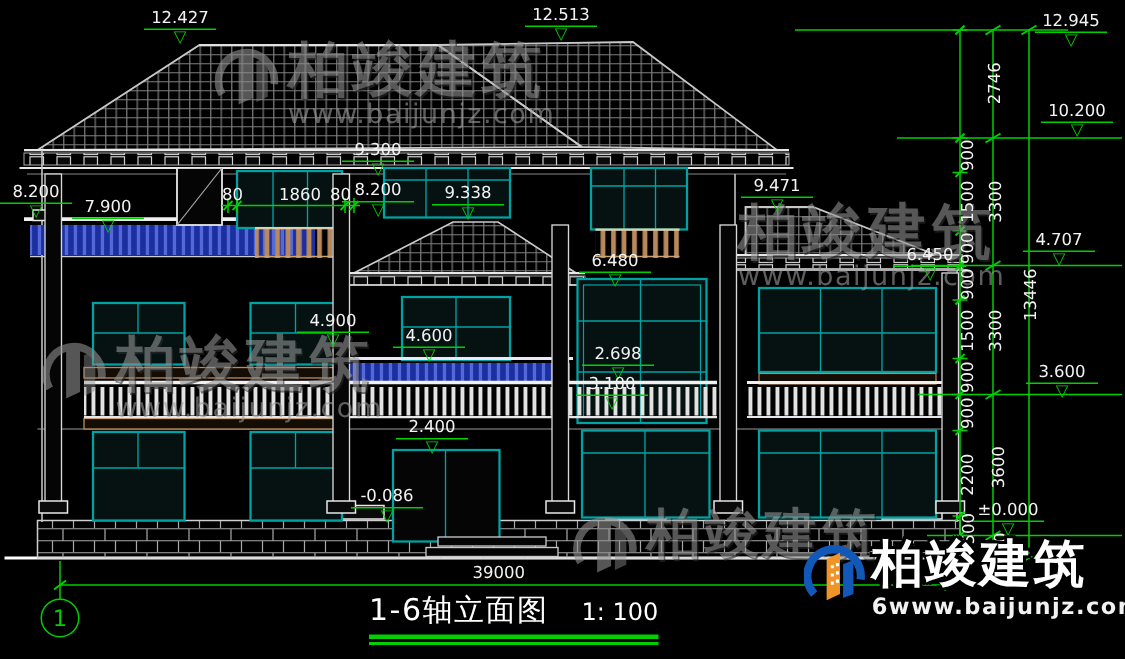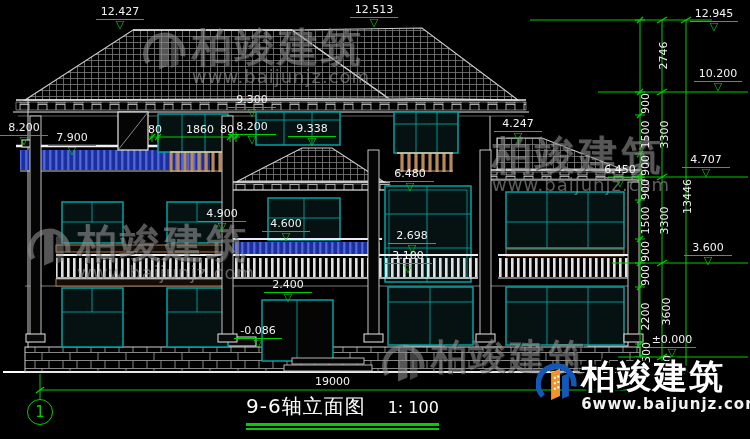--- a/index.html
+++ b/index.html
@@ -256,21 +256,21 @@
       <span class="t">7.900</span>
       <i class="ul"></i>
       <b class="mk">▽</b>
     </div>
   <div class="elev" style="left:288px;top:123px">
       <span class="t">9.338</span>
       <i class="ul"></i>
       <b class="mk">▽</b>
     </div>
   <div class="elev" style="left:494px;top:118px">
-      <span class="t">4.247</span>
+      <span class="t">9.471</span>
       <i class="ul"></i>
       <b class="mk">▽</b>
     </div>
   <div class="elev" style="left:682px;top:154px">
       <span class="t">4.707</span>
       <i class="ul"></i>
       <b class="mk">▽</b>
     </div>
   <div class="elev" style="left:386px;top:168px">
       <span class="t">6.480</span>
@@ -319,42 +319,42 @@
     </div>
   <div class="elev" style="left:648px;top:334px">
       <span class="t">±0.000</span>
       <i class="ul"></i>
       <b class="mk">▽</b>
     </div>
 
   <div class="hdim" style="left:144px;top:123px;width:18px">80</div>
   <div class="hdim" style="left:166px;top:123px;width:48px">1860</div>
   <div class="hdim" style="left:216px;top:123px;width:18px">80</div>
-  <div class="hdim" style="left:280px;top:375px;width:70px">19000</div>
+  <div class="hdim" style="left:280px;top:375px;width:70px">39000</div>
 
   <div class="vdim" style="left:640px;top:49px">2746</div>
   <div class="vdim" style="left:622px;top:97px">900</div>
   <div class="vdim" style="left:622px;top:128px">1500</div>
   <div class="vdim" style="left:622px;top:159px">900</div>
   <div class="vdim" style="left:622px;top:183px">900</div>
   <div class="vdim" style="left:622px;top:214px">1500</div>
   <div class="vdim" style="left:622px;top:245px">900</div>
   <div class="vdim" style="left:622px;top:269px">900</div>
   <div class="vdim" style="left:622px;top:310px">2200</div>
   <div class="vdim" style="left:623px;top:346px">500</div>
   <div class="vdim" style="left:644px;top:359px">500</div>
   <div class="vdim" style="left:641px;top:128px">3300</div>
   <div class="vdim" style="left:641px;top:214px">3300</div>
   <div class="vdim" style="left:643px;top:305px">3600</div>
   <div class="vdim" style="left:664px;top:190px">13446</div>
 
   <div class="axis">1</div>
   <div class="titleblk">
     <div class="row">
-      <span class="tt">9-6轴立面图</span>
+      <span class="tt">1-6轴立面图</span>
       <span class="sc">1: 100</span>
     </div>
     <div class="u1"></div>
     <div class="u2"></div>
   </div>
 
   <div class="wm" style="left:143px;top:26px">
     <svg class="lg">
         <use href="#bjlogo"></use>
       </svg>

